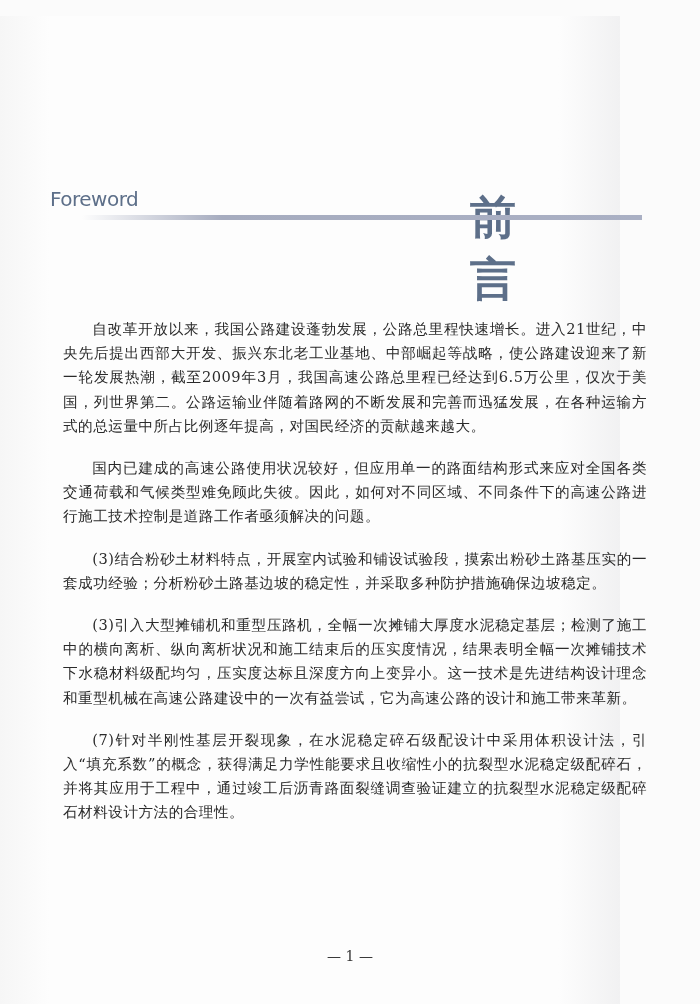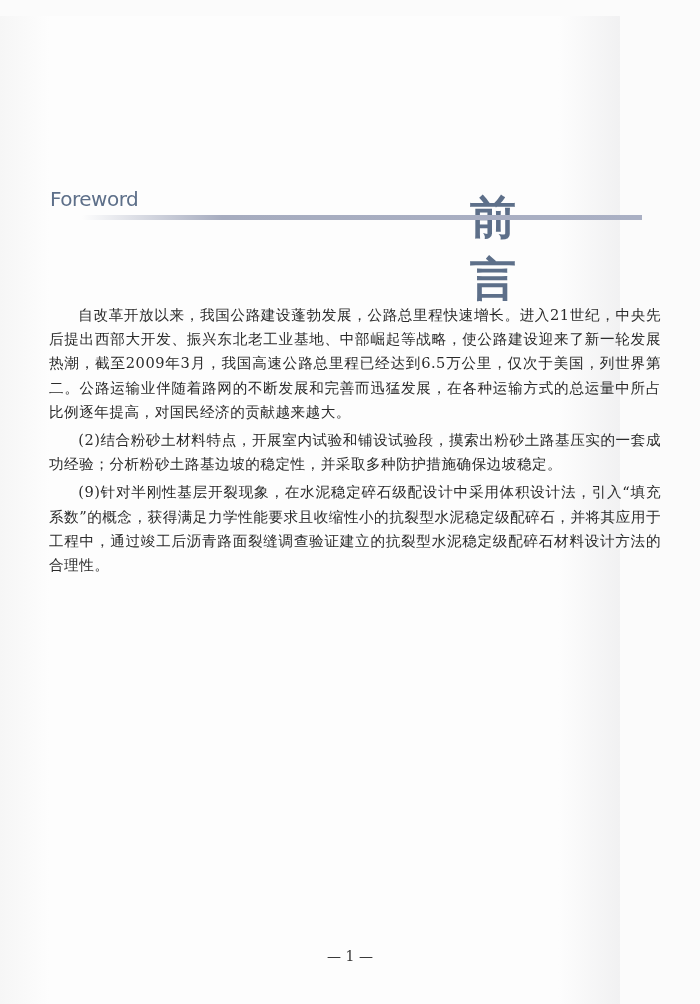--- a/index.html
+++ b/index.html
@@ -34,38 +34,40 @@
     }
     .header-rule {
       position: absolute; left: 50px; top: 44px; width: 560px; height: 5px;
       background: linear-gradient(90deg, rgba(140,150,170,0) 0%, #a6acbf 25%, #aab0c4 100%);
     }
     .body-text {
       position: absolute; left: 45px; top: 283px; width: 620px;
       font-size: 14.6px; line-height: 24.2px; text-align: justify;
       letter-spacing: 0.5px;
     }
-    .body-text p { margin: 4px; text-indent: 2em; }
+    .body-text p { margin: 18px; text-indent: 2em; }
     .page-number {
       position: absolute; left: 0; top: 932px; width: 700px; text-align: center;
       font-size: 14px; color: #333;
     }
   </style>
 </head>
 <body>
 
 <div class="page">
   <div class="ghost"></div>
 
   <div class="header-band">
     <span class="foreword-en">Foreword</span>
     <span class="foreword-cn">前言</span>
     <div class="header-rule"></div>
   </div>
 
   <div class="body-text">
     <p>自改革开放以来，我国公路建设蓬勃发展，公路总里程快速增长。进入21世纪，中央先后提出西部大开发、振兴东北老工业基地、中部崛起等战略，使公路建设迎来了新一轮发展热潮，截至2009年3月，我国高速公路总里程已经达到6.5万公里，仅次于美国，列世界第二。公路运输业伴随着路网的不断发展和完善而迅猛发展，在各种运输方式的总运量中所占比例逐年提高，对国民经济的贡献越来越大。</p>
-    <p>(2)结合粉砂土材料特点，开展室内试验和铺设试验段，摸索出粉砂土路基压实的一套成功经验；分析粉砂土路基边坡的稳定性，并采取多种防护措施确保边坡稳定。</p>
-    <p>(9)针对半刚性基层开裂现象，在水泥稳定碎石级配设计中采用体积设计法，引入“填充系数”的概念，获得满足力学性能要求且收缩性小的抗裂型水泥稳定级配碎石，并将其应用于工程中，通过竣工后沥青路面裂缝调查验证建立的抗裂型水泥稳定级配碎石材料设计方法的合理性。</p>
+    <p>国内已建成的高速公路使用状况较好，但应用单一的路面结构形式来应对全国各类交通荷载和气候类型难免顾此失彼。因此，如何对不同区域、不同条件下的高速公路进行施工技术控制是道路工作者亟须解决的问题。</p>
+    <p>(3)结合粉砂土材料特点，开展室内试验和铺设试验段，摸索出粉砂土路基压实的一套成功经验；分析粉砂土路基边坡的稳定性，并采取多种防护措施确保边坡稳定。</p>
+    <p>(3)引入大型摊铺机和重型压路机，全幅一次摊铺大厚度水泥稳定基层；检测了施工中的横向离析、纵向离析状况和施工结束后的压实度情况，结果表明全幅一次摊铺技术下水稳材料级配均匀，压实度达标且深度方向上变异小。这一技术是先进结构设计理念和重型机械在高速公路建设中的一次有益尝试，它为高速公路的设计和施工带来革新。</p>
+    <p>(7)针对半刚性基层开裂现象，在水泥稳定碎石级配设计中采用体积设计法，引入“填充系数”的概念，获得满足力学性能要求且收缩性小的抗裂型水泥稳定级配碎石，并将其应用于工程中，通过竣工后沥青路面裂缝调查验证建立的抗裂型水泥稳定级配碎石材料设计方法的合理性。</p>
   </div>
 
   <div class="page-number">— 1 —</div>
 </div>
 
 </body></html>

